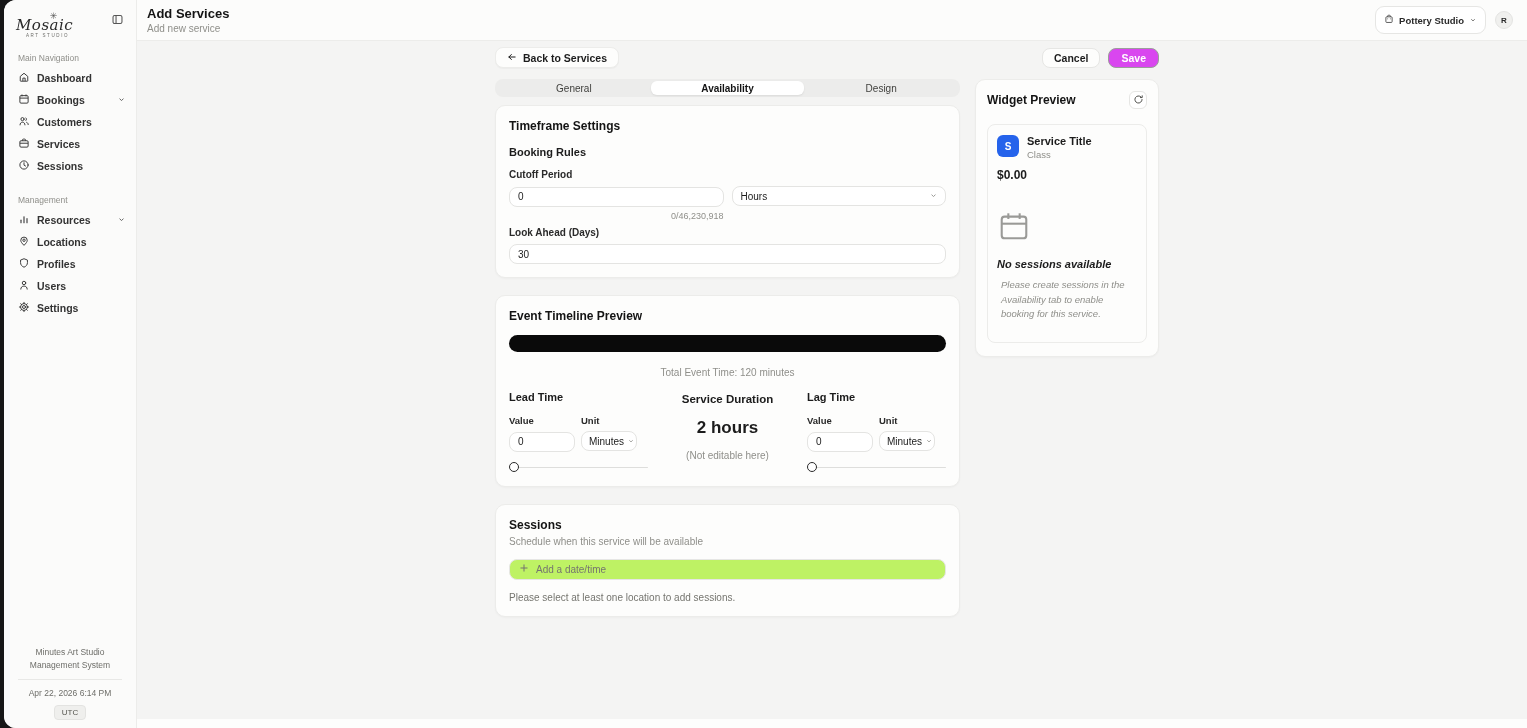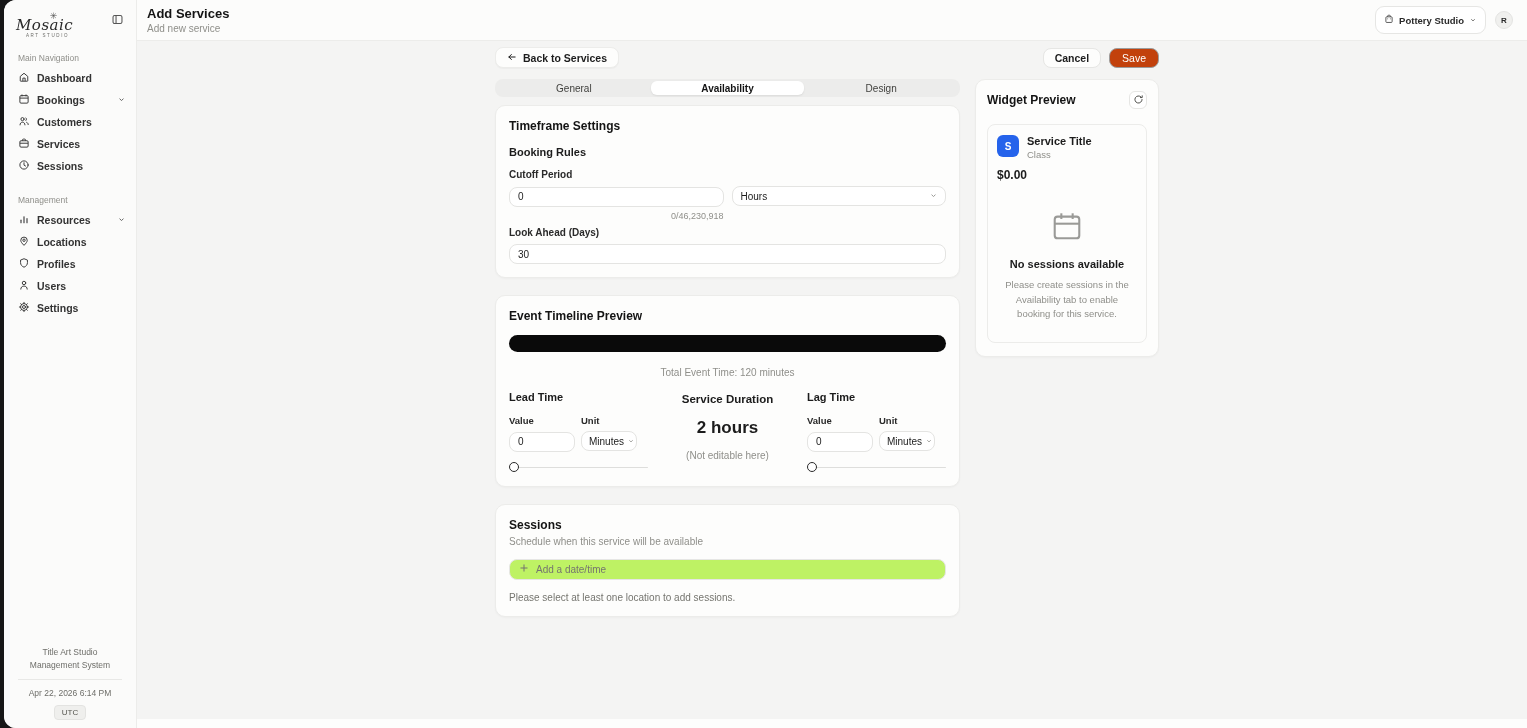--- a/index.html
+++ b/index.html
@@ -50,21 +50,21 @@
   .avatar { width:18px; height:18px; border-radius:50%; background:#f0f0ee; border:1px solid #e4e4e2; font-size:8px; font-weight:bold; color:#2a2a2a; display:flex; align-items:center; justify-content:center; cursor:pointer; }
 
   .content { flex:1; position:relative; padding:6px 0 0 358px; }
   .content::after { content:""; position:absolute; left:0; right:0; bottom:0; height:9px; background:#fdfdfc; }
 
   .toolbar { width:664px; display:flex; align-items:center; justify-content:space-between; margin-bottom:11px; }
   .btn { font-family:inherit; font-size:10.5px; border-radius:8px; cursor:pointer; }
   .back-btn { display:flex; align-items:center; gap:6px; background:#fdfdfc; border:1px solid #ececea; color:#1c1c1c; font-weight:bold; height:21px; padding:0 11px; box-shadow:0 1px 1px rgba(0,0,0,.03); }
   .toolbar-actions { display:flex; gap:8px; }
   .cancel-btn { background:#fdfdfc; border:1px solid #e6e6e4; color:#1c1c1c; font-weight:bold; height:20px; padding:0 11px; }
-  .save-btn { background:#c2410c; border:1px solid #9c9c9c; color:#fff; font-weight:normal; height:20px; padding:0 12px; }
+  .save-btn { background:#d946ef; border:1px solid #9c9c9c; color:#fff; font-weight:bold; height:20px; padding:0 12px; }
 
   .columns { display:flex; gap:15px; align-items:flex-start; }
   .center-col { width:465px; }
   .right-col { width:184px; }
 
   
   .tabs { background:#ececeb; border-radius:8px; padding:2px; display:flex; height:18px; margin-bottom:8px; }
   .tab { flex:1; display:flex; align-items:center; justify-content:center; font-size:10px; color:#3f3f3c; border-radius:6px; cursor:pointer; }
   .tab.active { background:#fff; font-weight:bold; color:#141414; box-shadow:0 1px 2px rgba(0,0,0,.08); }
 
@@ -118,21 +118,21 @@
   
   .wp-card { padding:11px 11px 13px; margin-bottom:0; }
   .wp-header { display:flex; align-items:center; justify-content:space-between; }
   .icon-btn { width:18px; height:18px; background:#fff; border:1px solid #e6e6e4; border-radius:6px; color:#4a4a46; display:flex; align-items:center; justify-content:center; cursor:pointer; }
   .wp-inner { border:1px solid #ececea; border-radius:8px; margin-top:15px; padding:10px 9px 14px; background:#fdfdfc; }
   .wp-service-row { display:flex; gap:8px; align-items:flex-start; }
   .service-avatar { width:22px; height:22px; border-radius:6px; background:#2563eb; color:#fff; font-size:10px; font-weight:bold; display:flex; align-items:center; justify-content:center; }
   .service-title { font-size:11px; font-weight:bold; }
   .service-type { font-size:9.5px; color:#8f8f8a; margin-top:2px; }
   .service-price { font-size:12px; font-weight:bold; margin-top:8px; }
-  .wp-empty { text-align:center; padding-top:28px; }
+  .wp-empty { text-align:left; padding-top:28px;font-style:italic; }
   .wp-empty svg { color:#9a9a97; }
   .empty-title { font-size:11px; font-weight:bold; margin-top:10px; }
   .empty-msg { font-size:9.5px; color:#8f8f8a; line-height:1.55; margin:8px 4px 6px; }
 </style>
 </head>
 <body>
 
 <div class="app-window">
 
   <aside class="sidebar">
@@ -243,21 +243,21 @@
             <line x1="11.2" y1="11.2" x2="12.4" y2="12.4"></line>
             <line x1="3.6" y1="12.4" x2="4.8" y2="11.2"></line>
             <line x1="11.2" y1="4.8" x2="12.4" y2="3.6"></line>
           </svg></span>
       <span class="nav-label">Settings</span>
     </div>
 
     <div class="sidebar-spacer"></div>
 
     <div class="sidebar-footer">
-      <div class="sf-line">Title Art Studio</div>
+      <div class="sf-line">Minutes Art Studio</div>
       <div class="sf-line">Management System</div>
       <div class="sf-divider"></div>
       <div class="sf-date">Apr 22, 2026 6:14 PM</div>
       <div class="tz-badge">UTC</div>
     </div>
   </aside>
 
   <div class="main">
     <div class="topbar">
       <div>

